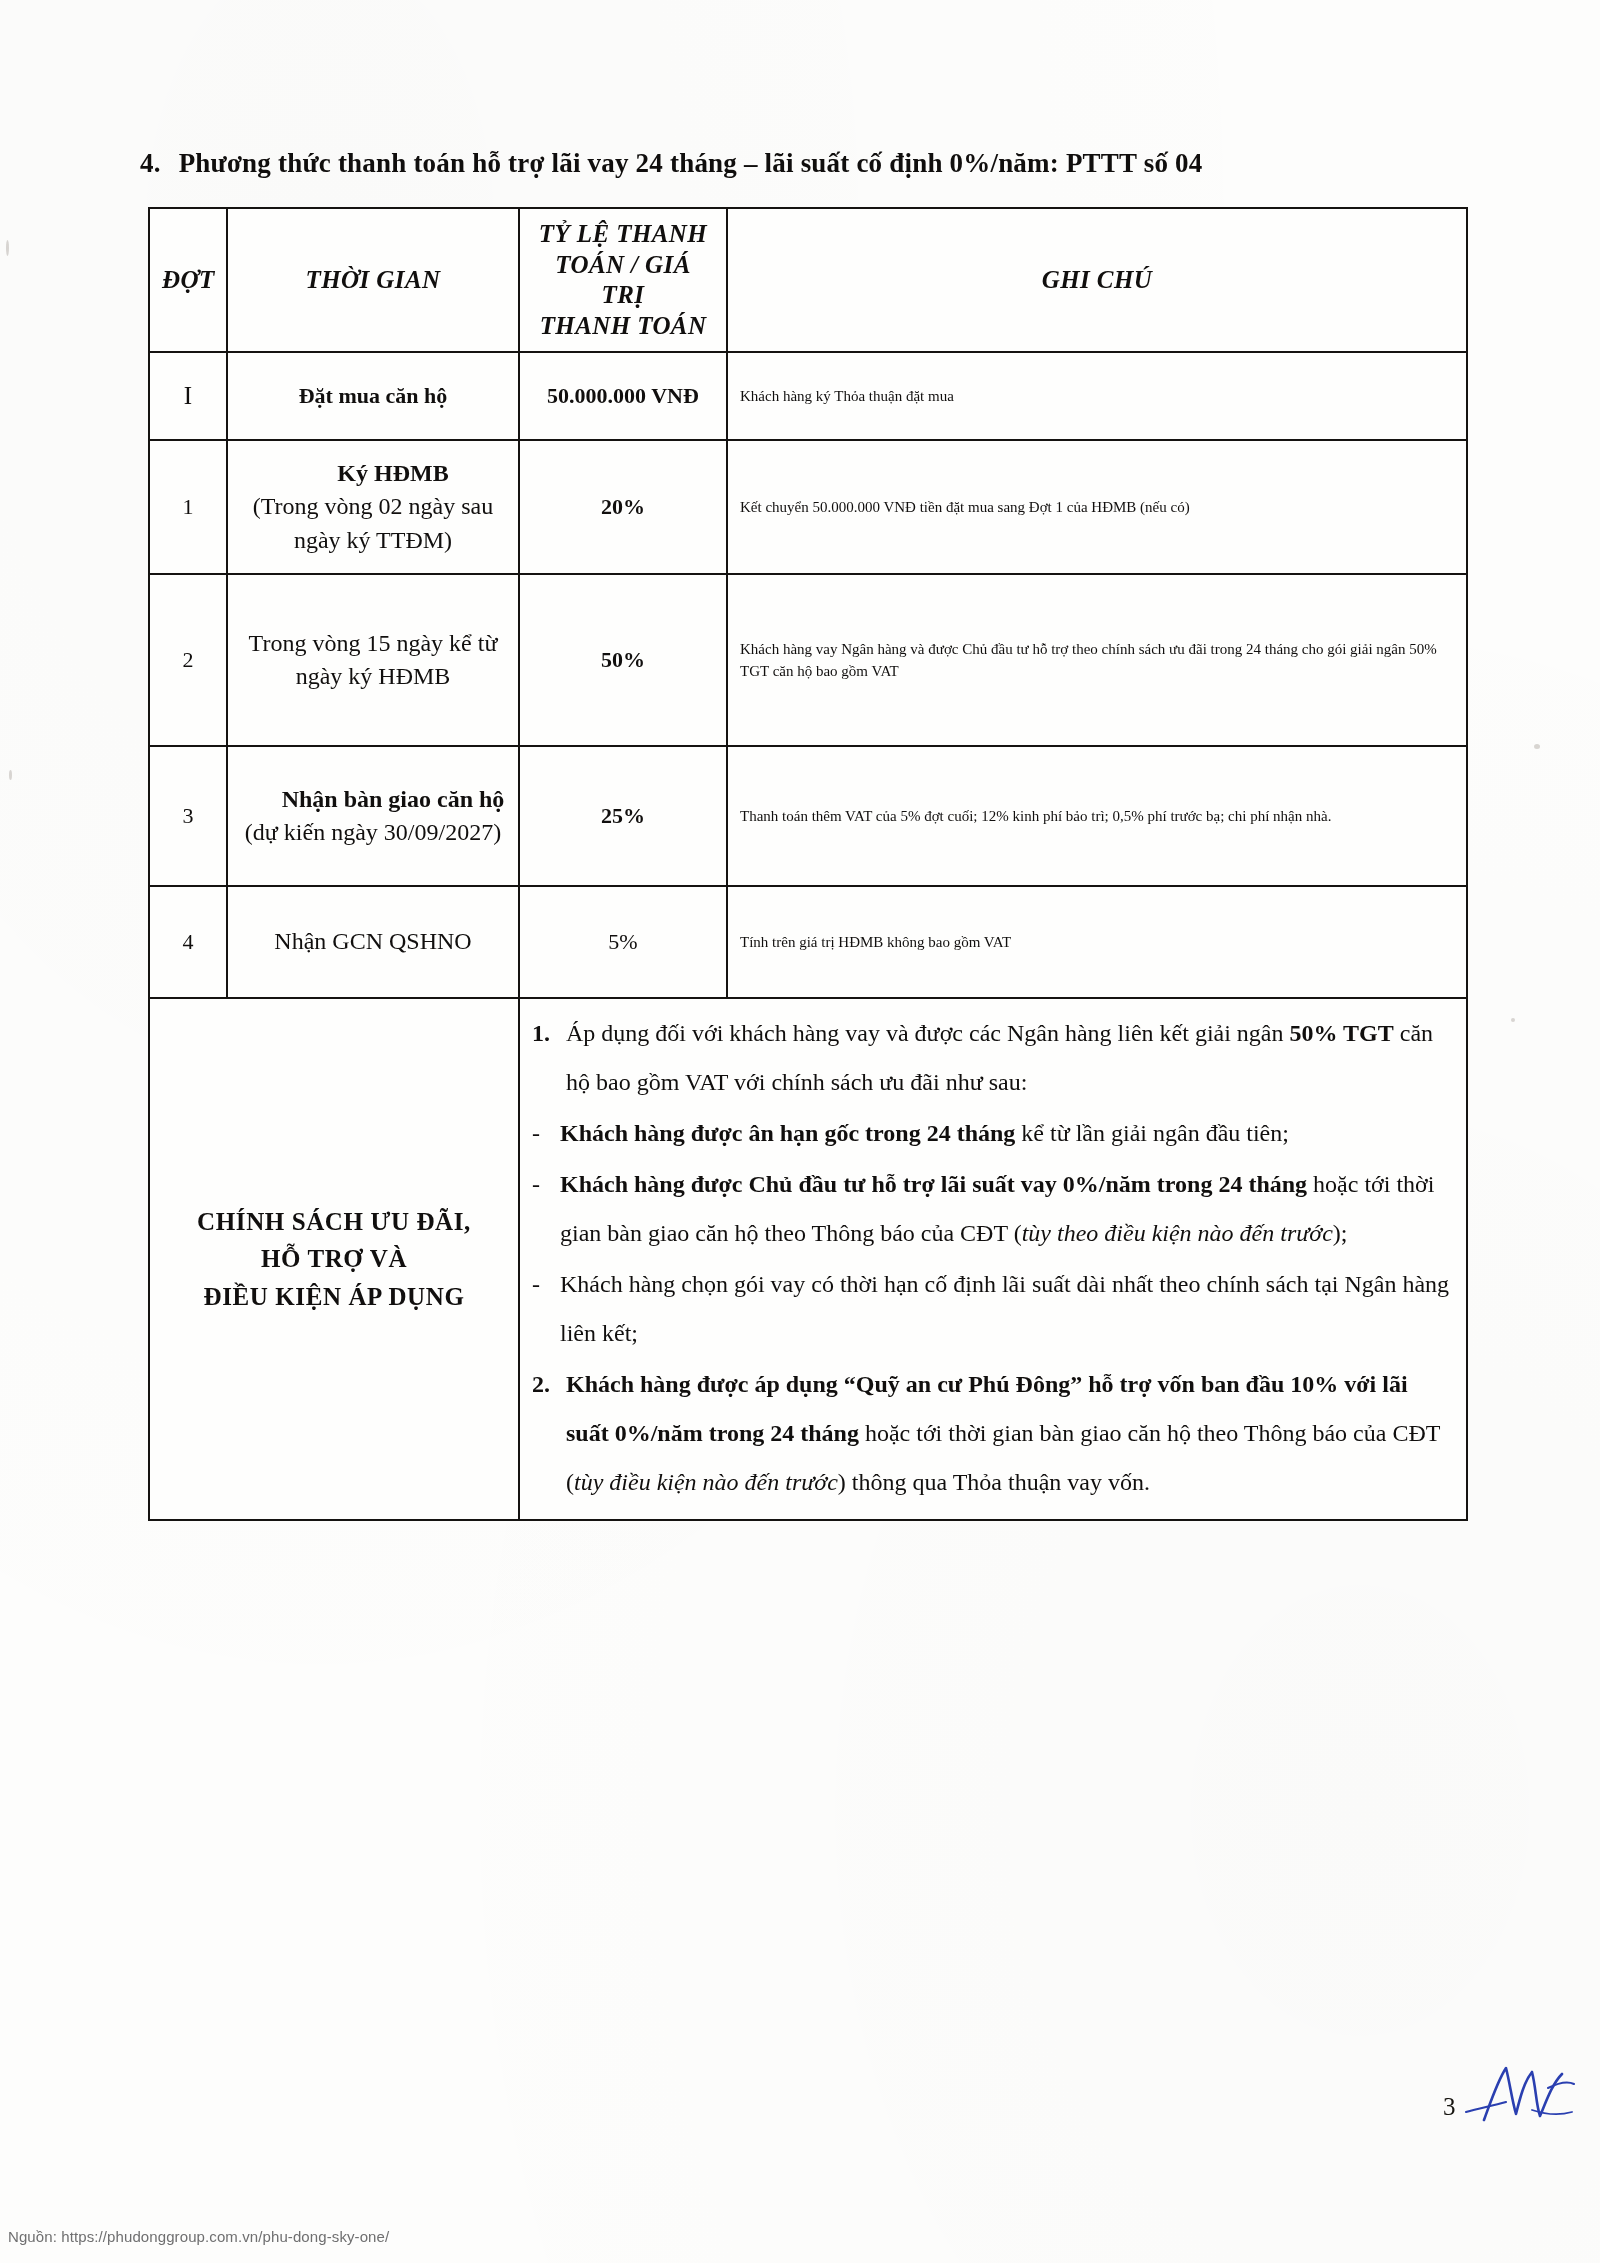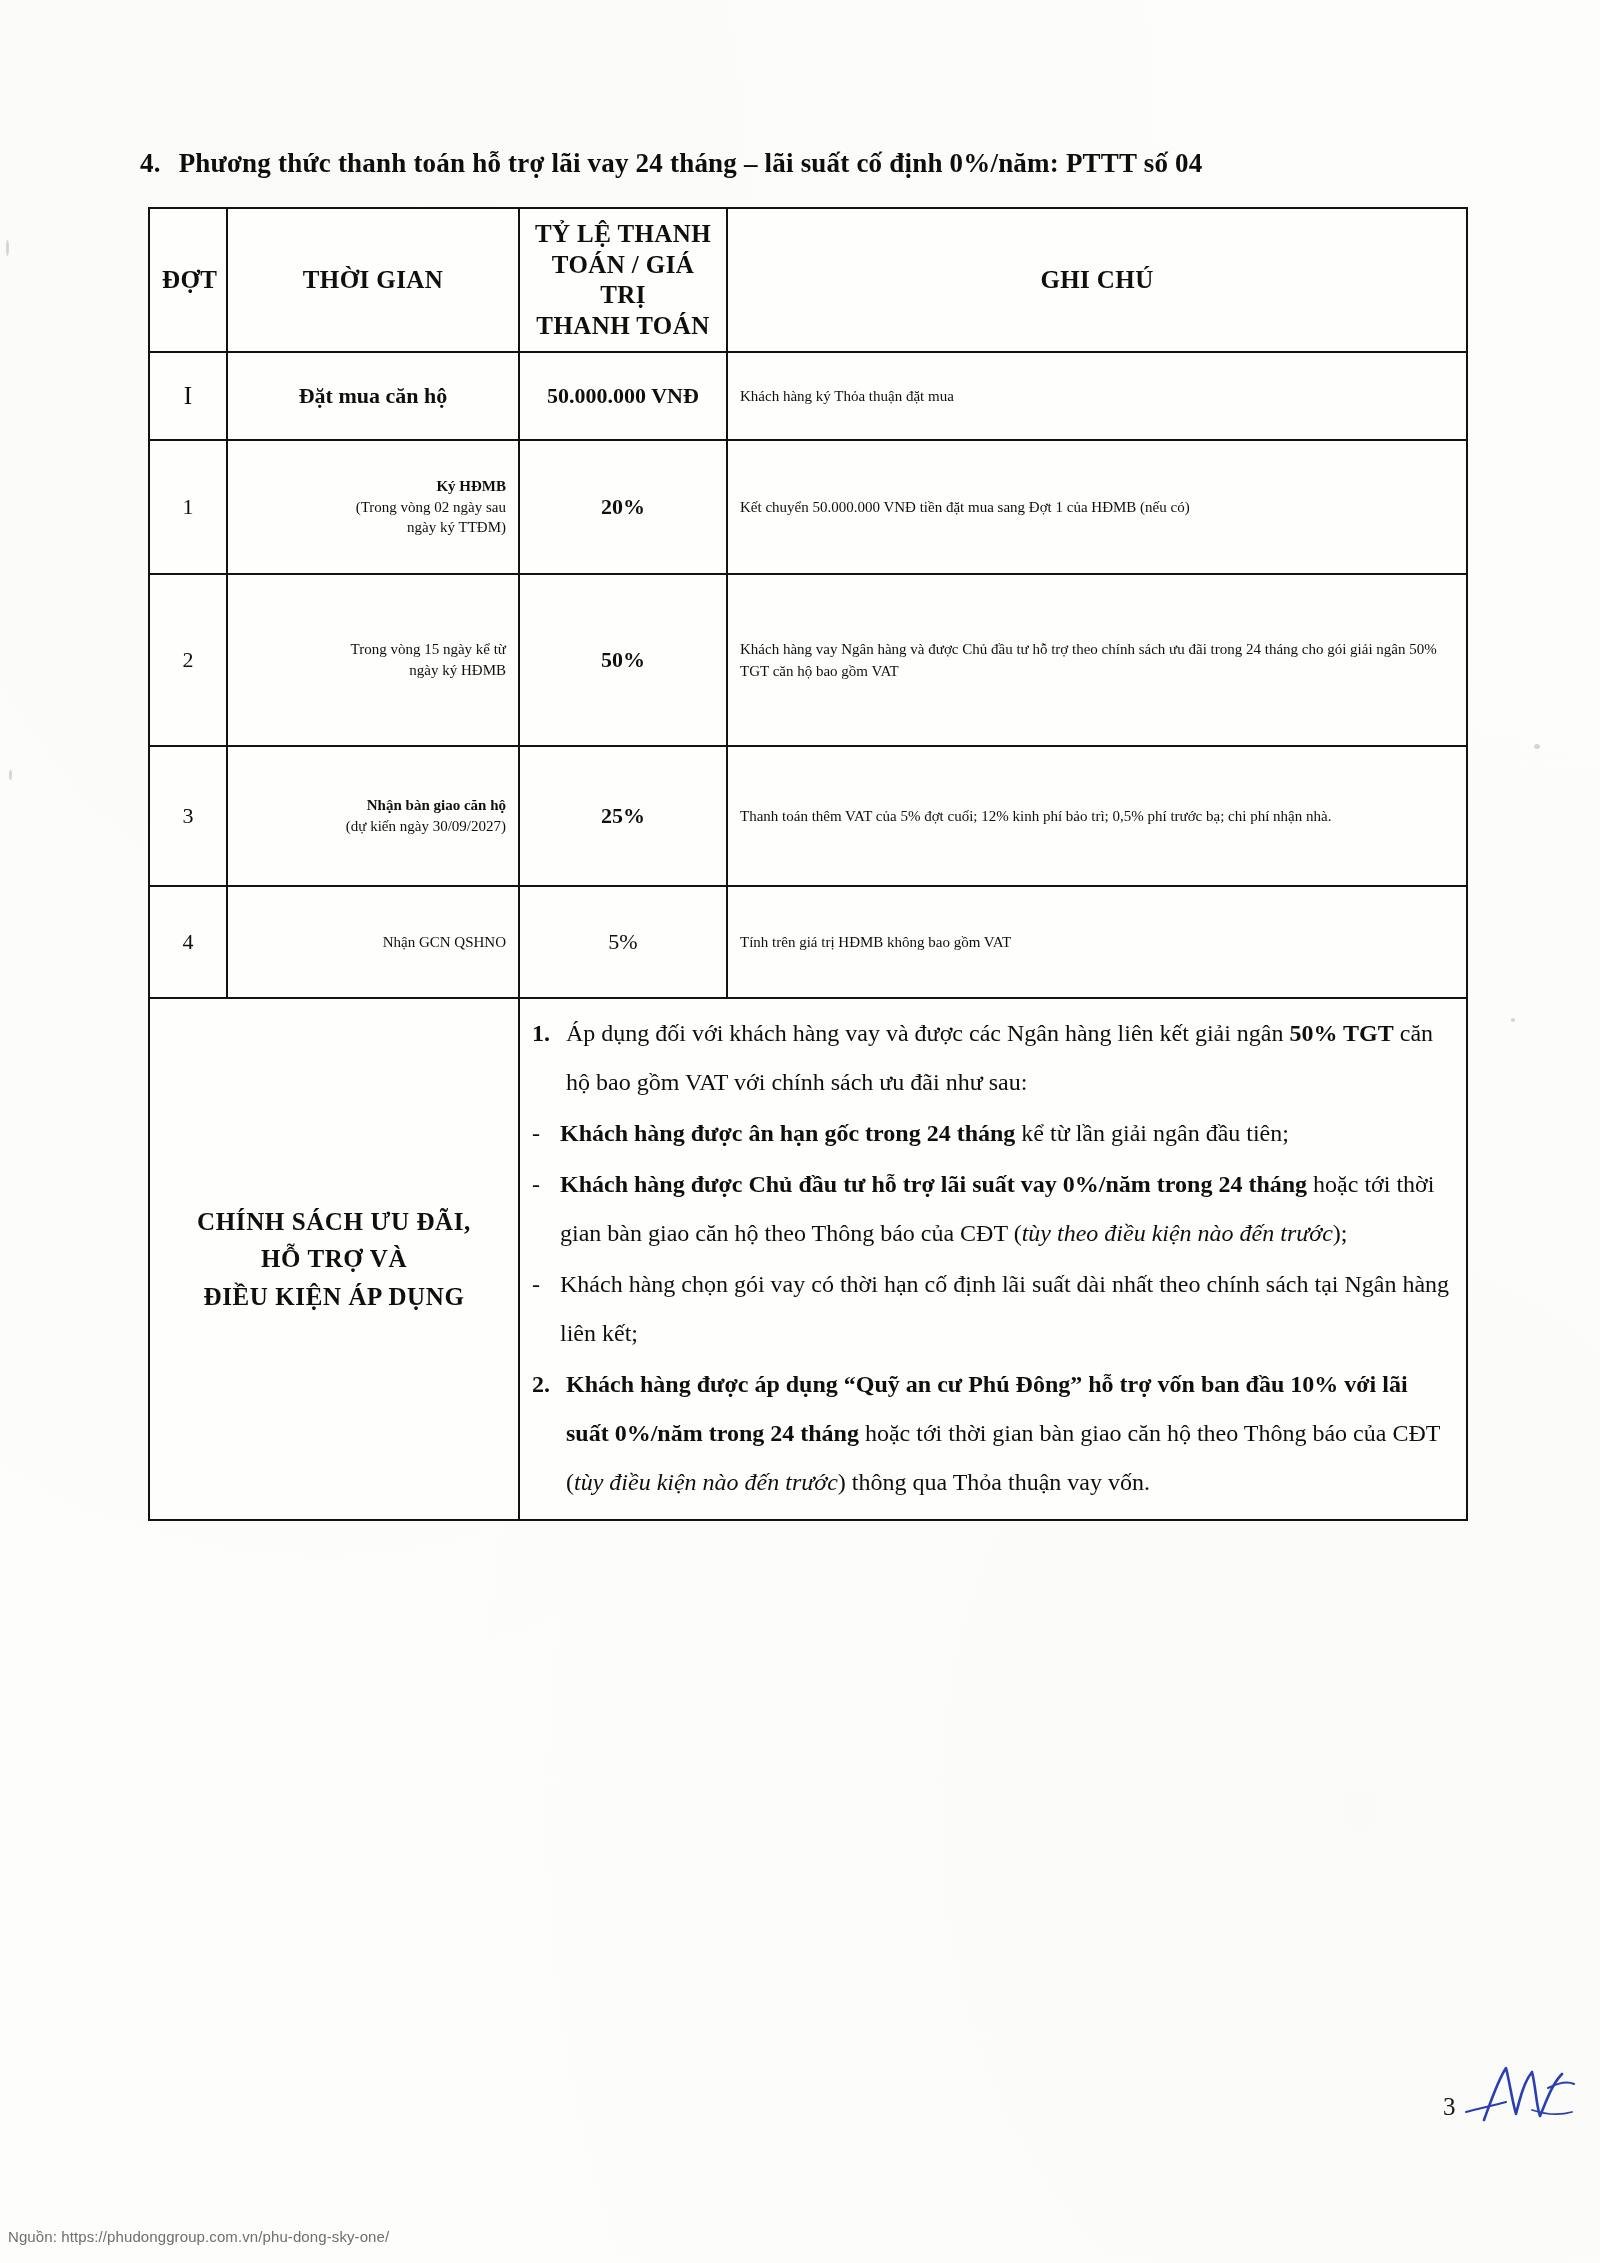--- a/index.html
+++ b/index.html
@@ -72,38 +72,39 @@
   .col-rate  { width: 208px; }
   .col-note  { width: 740px; }
 
   .th-cell {
     text-align: center;
     font-weight: bold;
     font-size: 25px;
     line-height: 1.22;
     letter-spacing: .4px;
     height: 108px;
+    font-style: italic;
   }
 
   .c-center { text-align: center; }
   .c-left   { text-align: left; }
   .b        { font-weight: bold; margin-left: 40px; }
   .roman    { font-size: 25px; font-weight: normal; }
 
   .row-i td      { height: 66px; }
   .row-ii td     { height: 58px; font-weight: bold; font-size: 25px; }
   .row-1 td      { height: 112px; }
   .row-2 td      { height: 150px; }
   .row-3 td      { height: 118px; }
   .row-4 td      { height: 90px; }
   .row-total td  { height: 72px; }
 
   .cell-multiline { line-height: 1.38; }
   .note-cell { line-height: 1.48; font-size: 15px; padding-left: 16px; margin-top: 44px; }
-  .time-cell { line-height: 1.38; font-size: 15px; text-align: right; }
+  .time-cell { line-height: 1.38; font-size: 24px; }
 
   .total-label {
     text-align: center;
     font-weight: bold;
     font-size: 26px;
     letter-spacing: 1px;
   }
 
   
   .policy-label {

